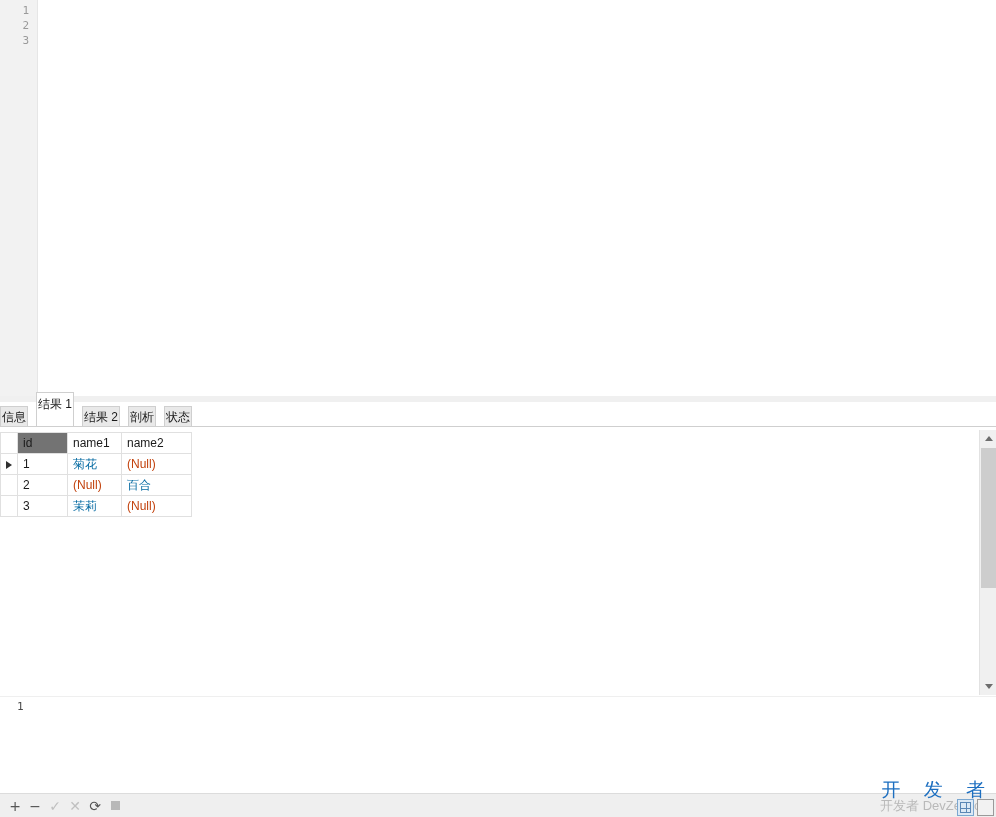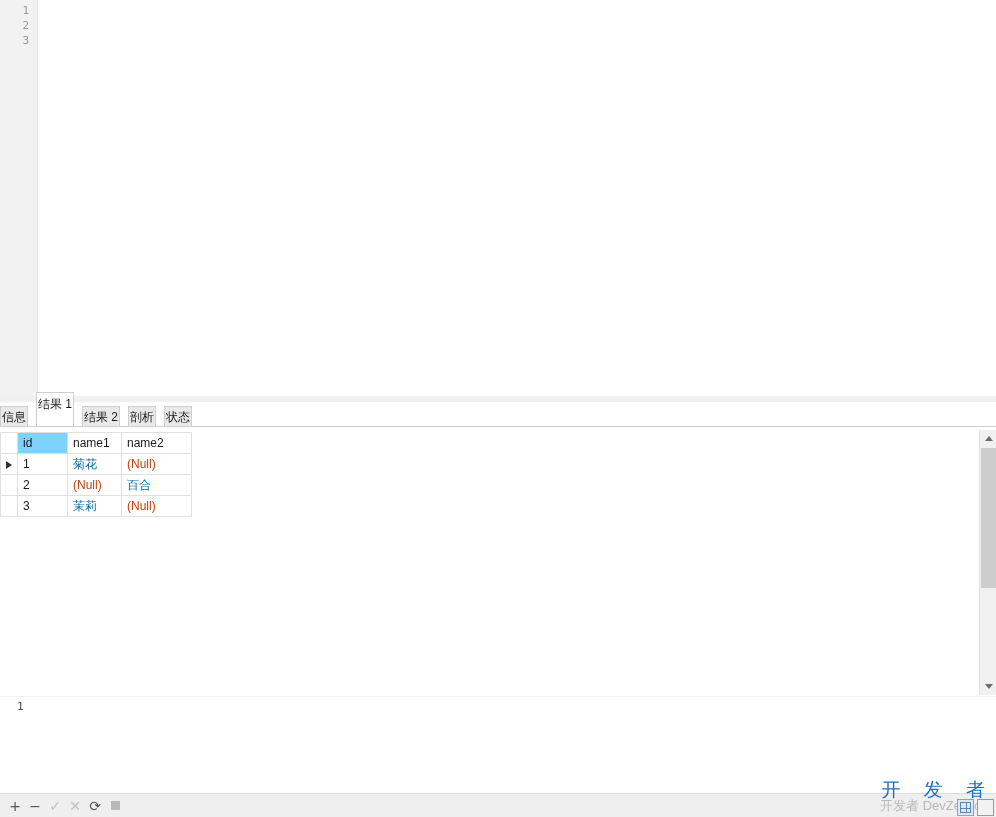--- a/index.html
+++ b/index.html
@@ -161,21 +161,21 @@
     text-align: center;
   }
   th.col-id { width: 50px; }
   th.col-name1 { width: 54px; }
   th.col-name2 { width: 70px; }
   th.hdr {
     color: #1a1a1a;
     background: #ffffff;
   }
   th.hdr.selected {
-    background: #7dd3fc;
+    background: #737373;
   }
   td.num {
     text-align: right;
     color: #1a1a1a;
   }
   td.txt {
     color: #0369a1;
   }
   td.nullval {
     color: #c2410c;

